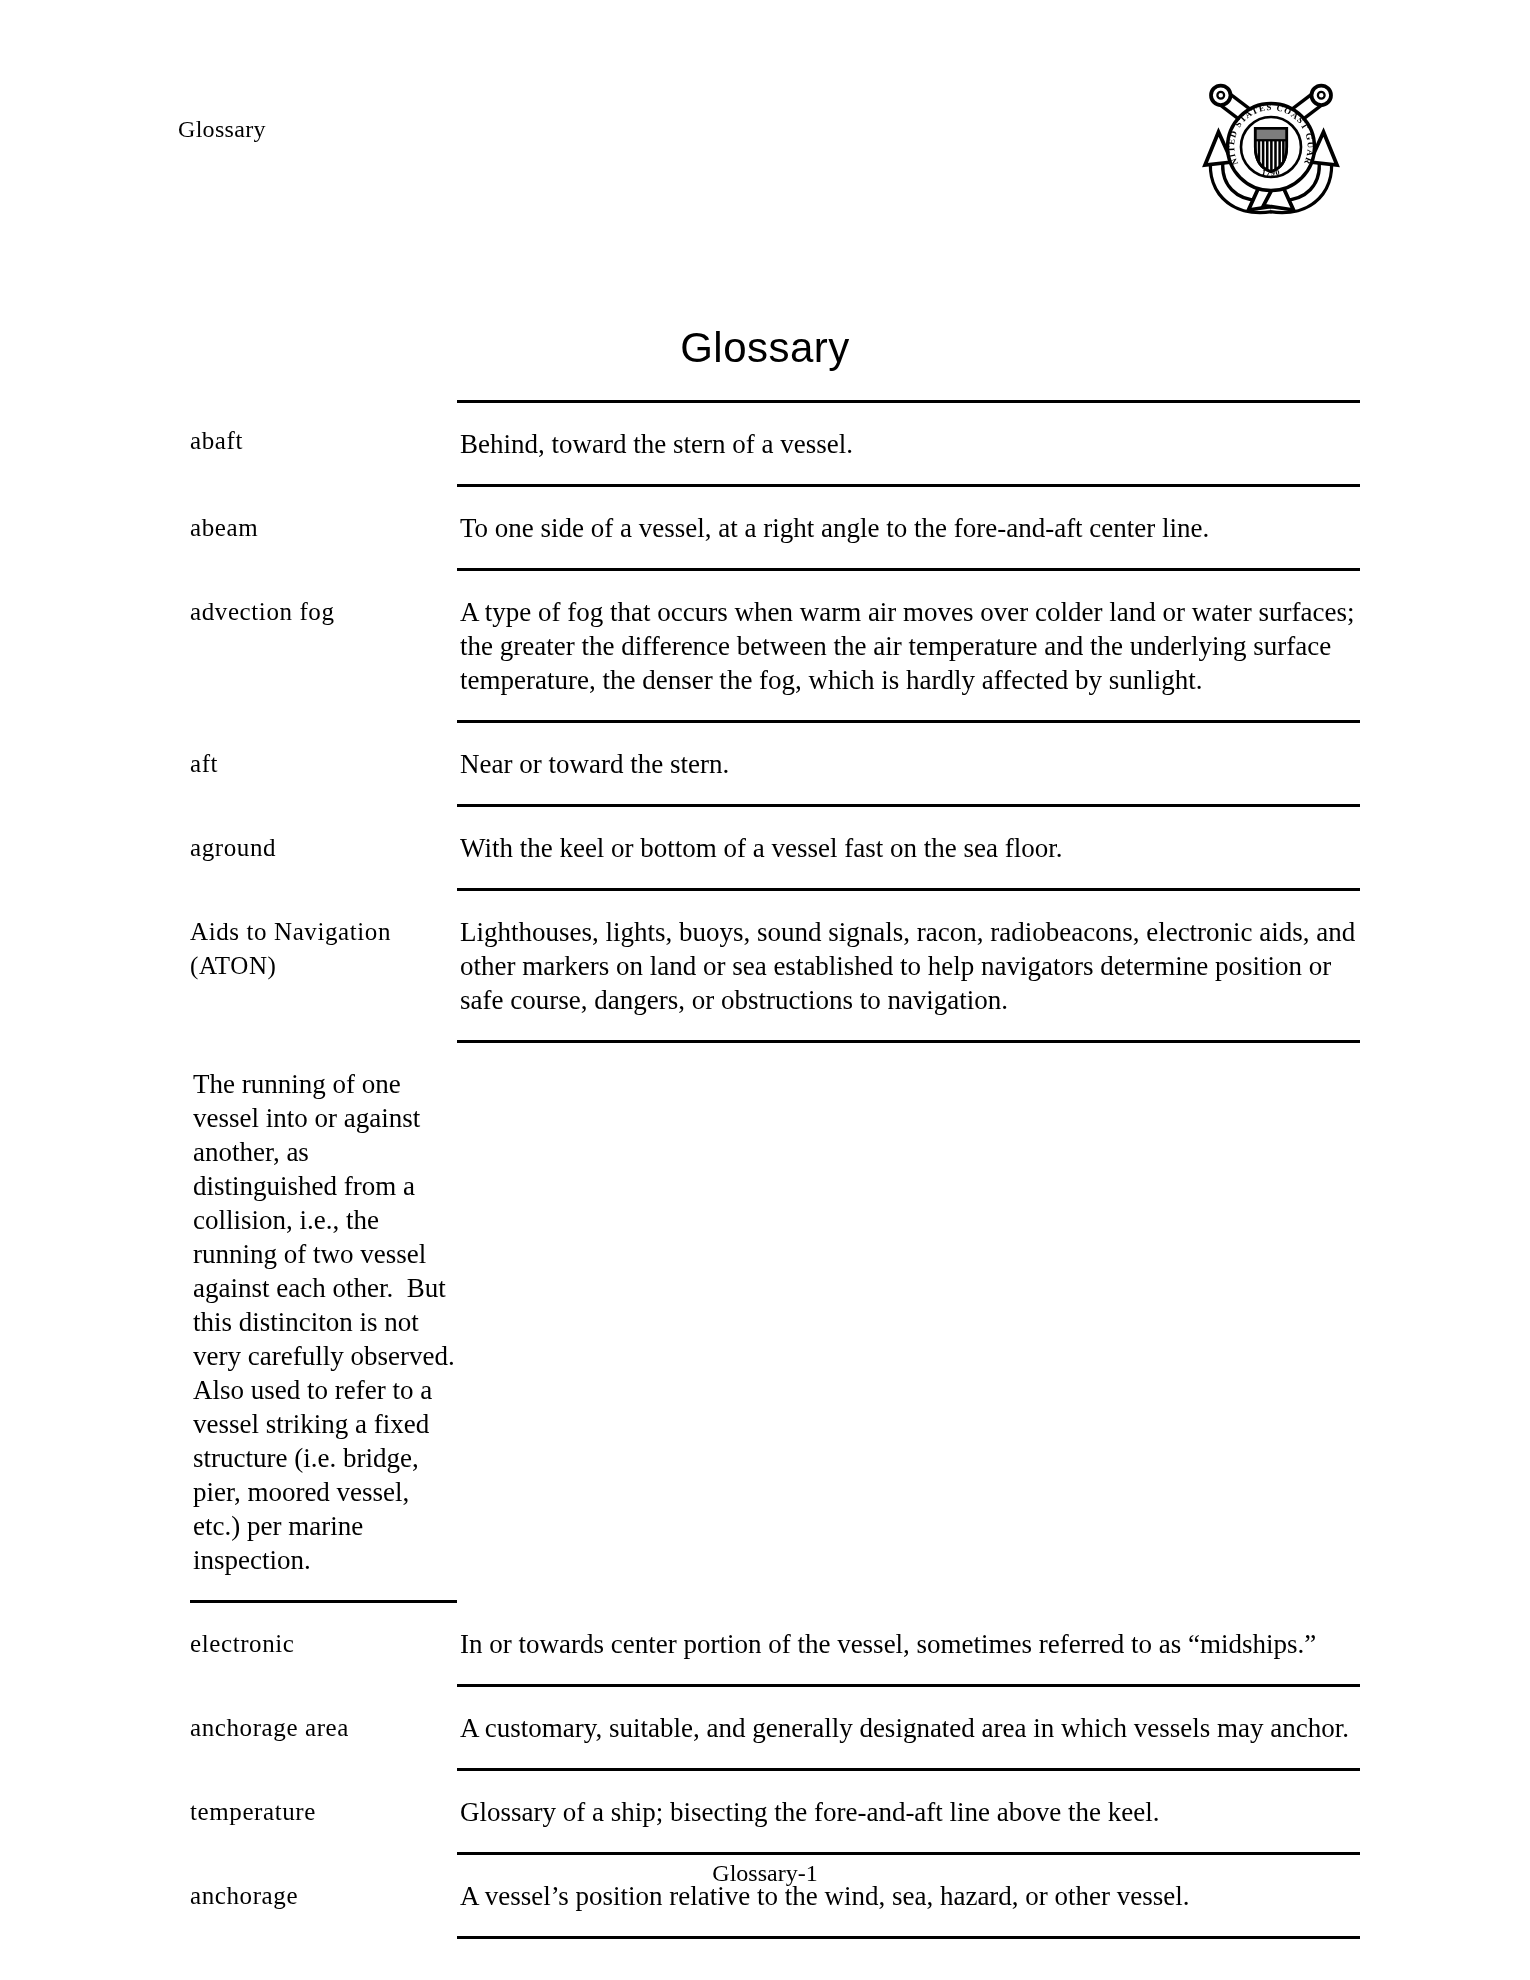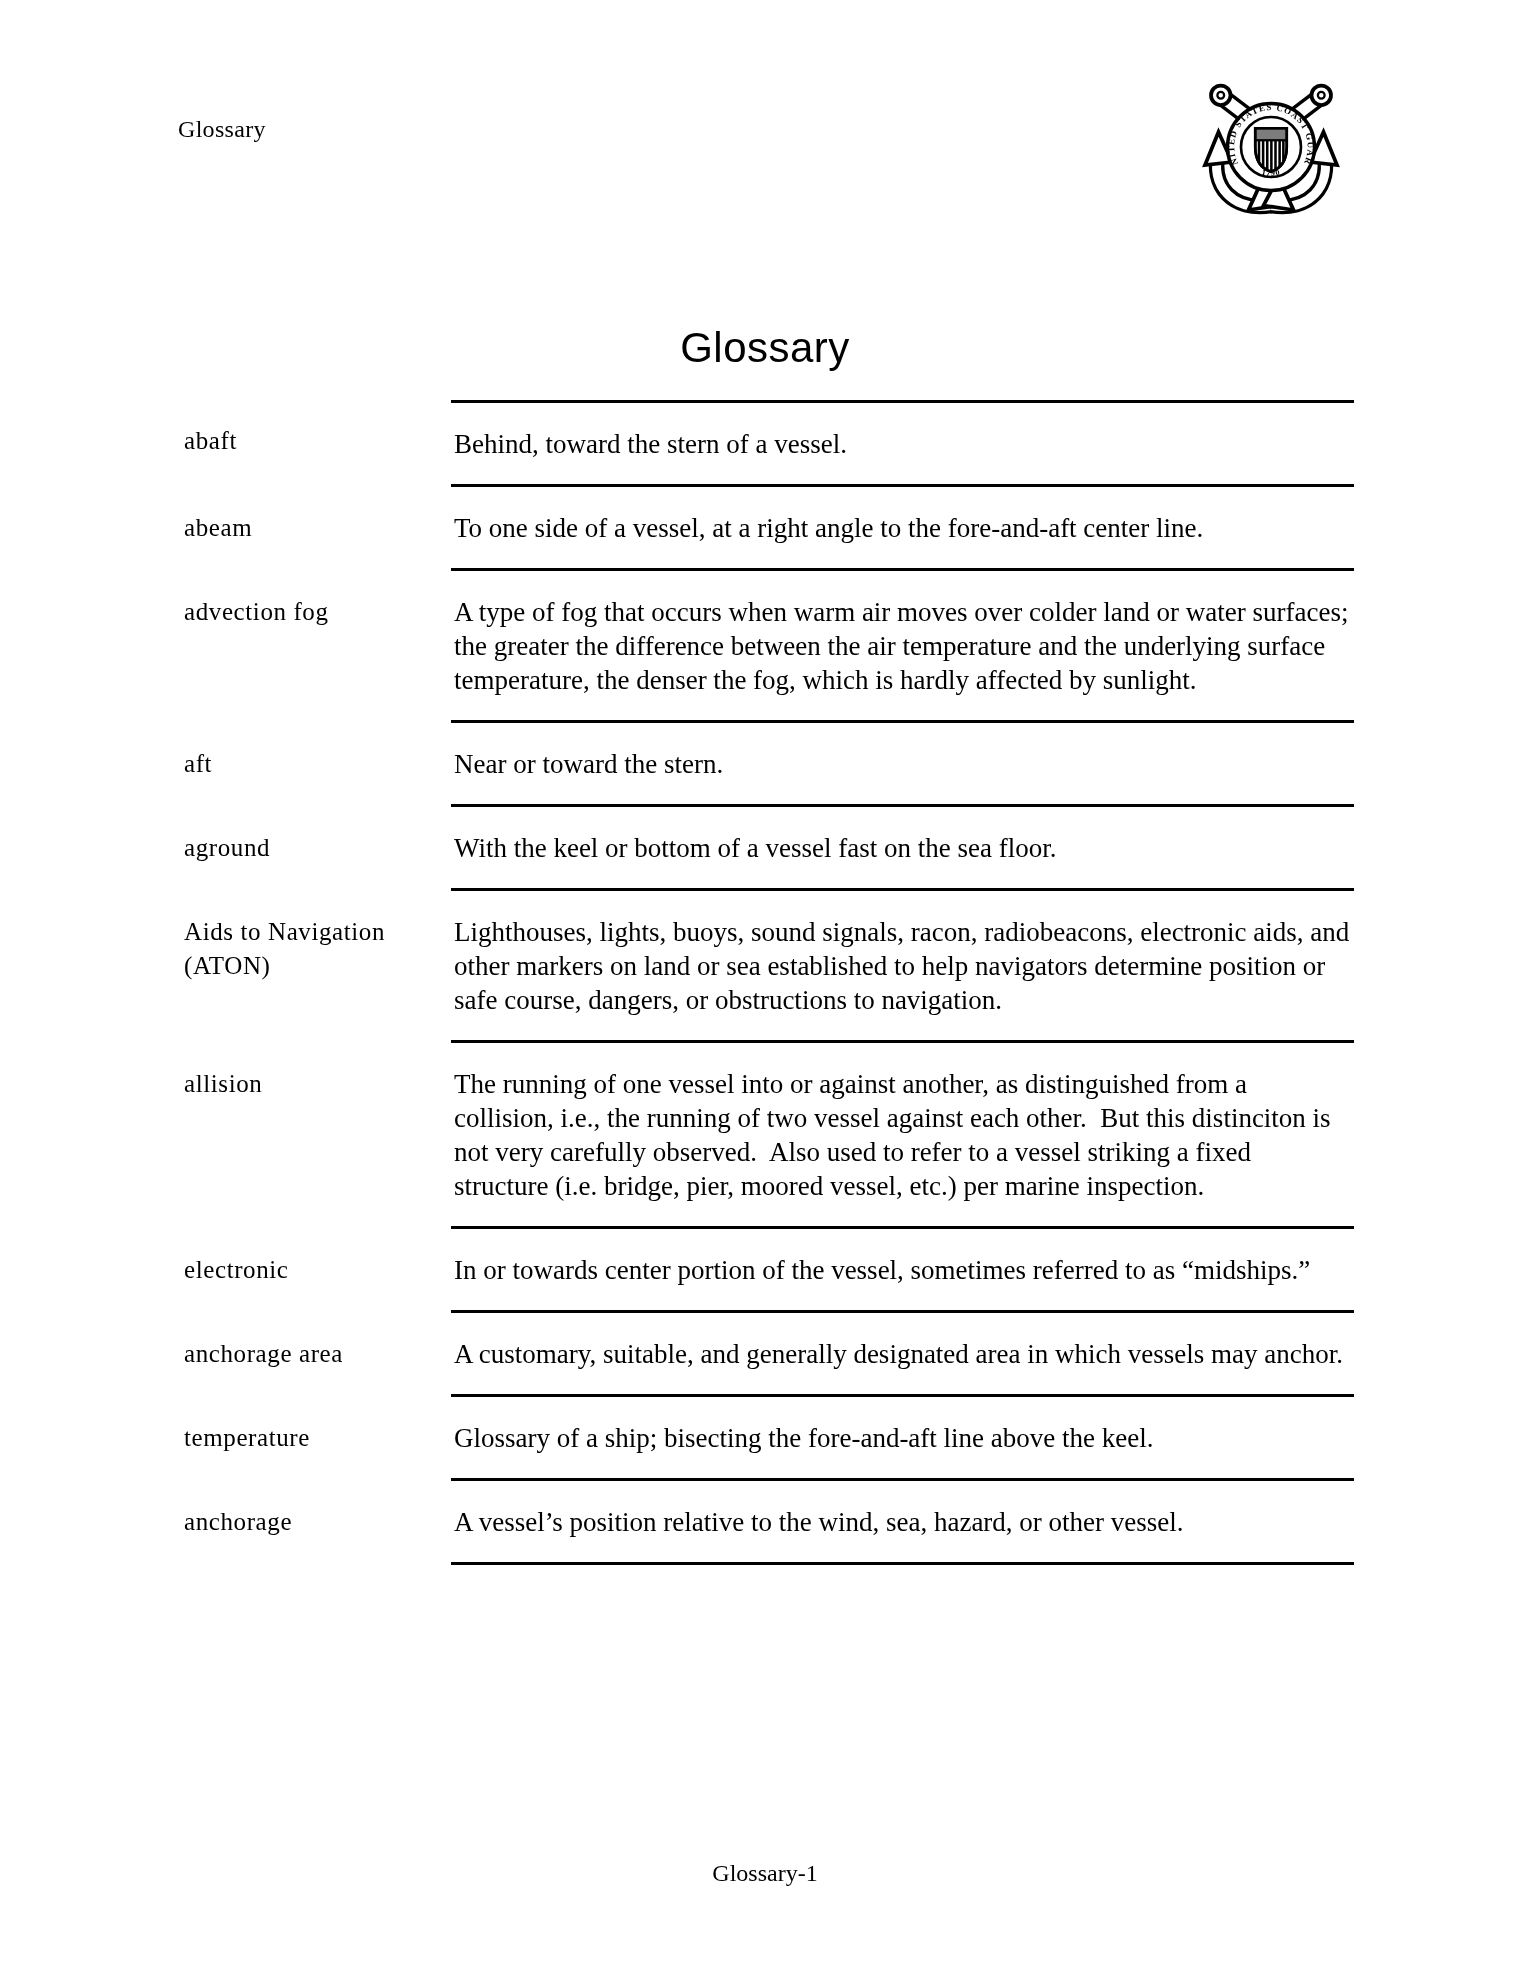--- a/index.html
+++ b/index.html
@@ -35,21 +35,21 @@
     width: 100%;
     top: 324px;
     text-align: center;
     font-family: "Liberation Sans", sans-serif;
     font-size: 42px;
     letter-spacing: 0.5px;
   }
 
   .glossary-table {
     position: absolute;
-    left: 184px;
+    left: 190px;
     top: 400px;
     width: 1170px;
     font-family: Liberation Serif, serif;
   }
 
   .g-row {
     display: grid;
     grid-template-columns: 267px 1fr;
   }
 
@@ -175,21 +175,20 @@
     <div class="g-term">aground</div>
     <div class="g-def">With the keel or bottom of a vessel fast on the sea floor.</div>
   </div>
 
   <div class="g-row">
     <div class="g-term">Aids to Navigation (ATON)</div>
     <div class="g-def">Lighthouses, lights, buoys, sound signals, racon, radiobeacons, electronic aids, and other markers on land or sea established to help navigators determine position or safe course, dangers, or obstructions to navigation.</div>
   </div>
 
   <div class="g-row">
-    <div class="g-term">allision</div>
     <div class="g-def">The running of one vessel into or against another, as distinguished from a collision, i.e., the running of two vessel against each other.  But this distinciton is not very carefully observed.  Also used to refer to a vessel striking a fixed structure (i.e. bridge, pier, moored vessel, etc.) per marine inspection.</div>
   </div>
 
   <div class="g-row">
     <div class="g-term">electronic</div>
     <div class="g-def">In or towards center portion of the vessel, sometimes referred to as “midships.”</div>
   </div>
 
   <div class="g-row">
     <div class="g-term">anchorage area</div>

